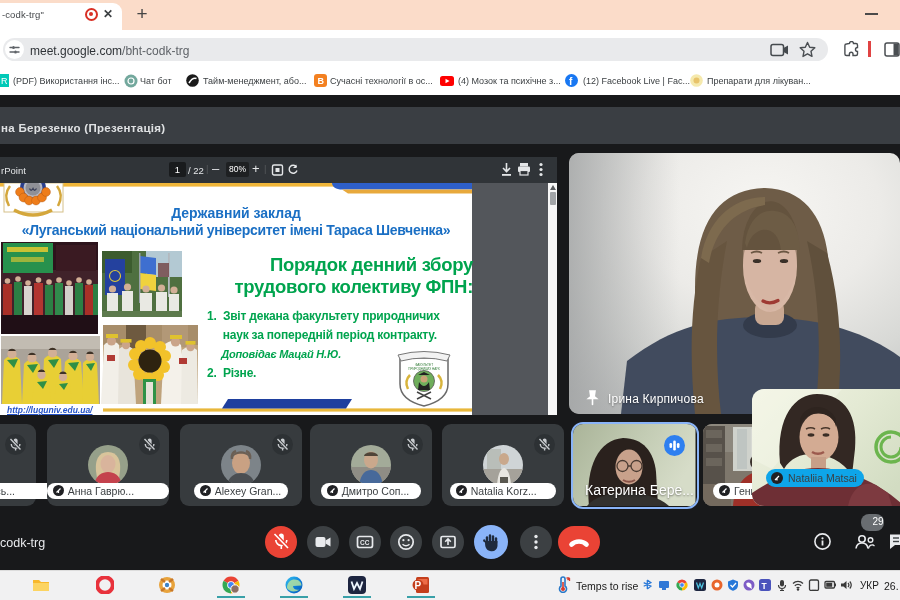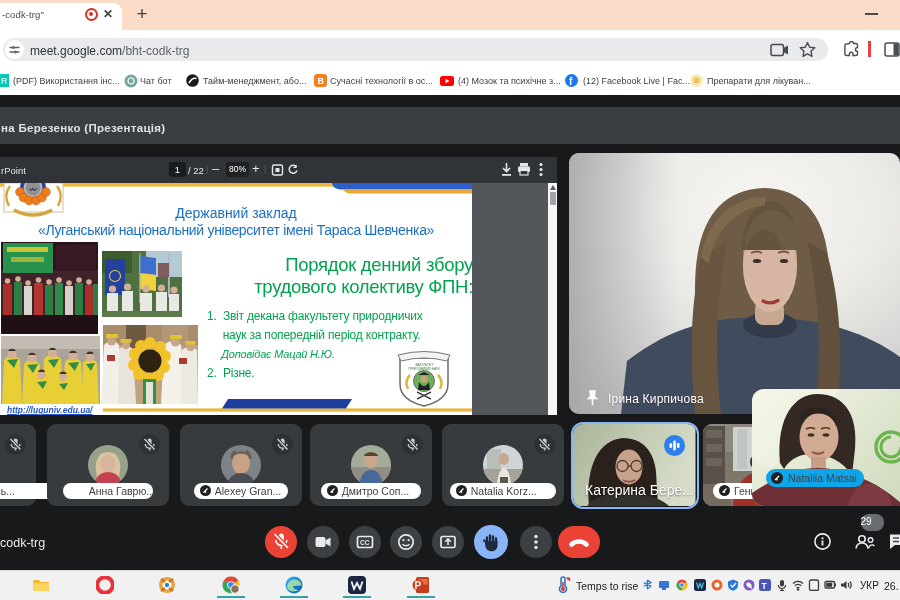--- a/index.html
+++ b/index.html
@@ -28,21 +28,21 @@
 #hdrt{left:1px;top:121.5px;font-size:11.5px;font-weight:700;color:#dfe1e3;letter-spacing:.3px}
 
 #ptool{left:0;top:157px;width:557px;height:28px;background:#303438;color:#d8dadc}
 .pt{position:absolute;font-size:9.5px;color:#e4e6e8}
 #pgbox{left:169px;top:5px;width:17px;height:15px;background:#191b1d;border-radius:2px;text-align:center;line-height:15px;font-size:9.5px;color:#fff}
 #zmbox{left:226px;top:5px;width:23px;height:15px;background:#1e2022;border-radius:2px;text-align:center;line-height:15px;font-size:8.5px;color:#fff}
 #pbody{left:0;top:183px;width:557px;height:232px;background:#53565b}
 #slide{left:0;top:183px;width:472px;height:232px;background:#fff;overflow:hidden}
 #sbar{left:548px;top:183px;width:9px;height:232px;background:#f7f7f7}
 #sthumb{left:549.5px;top:192px;width:6px;height:13px;background:#a2a5a8;border-radius:1px}
-.sltx{position:absolute;font-weight:normal;color:#1a6fc4}
+.sltx{position:absolute;font-weight:bold;color:#1a6fc4}
 .grn{color:#00a44e}
 
 .tile{position:absolute;top:424px;width:122.5px;height:82px;background:#373b3e;border-radius:9px}
 .pillname{position:absolute;bottom:7.5px;left:50%;transform:translateX(-50%);height:15.5px;background:#fff;border-radius:8px;display:flex;align-items:center;white-space:nowrap;font-size:10.5px;color:#3c4043;font-weight:500}
 .micoff{position:absolute;top:10px;right:9.5px;width:21px;height:21px;background:#2d3134;border-radius:50%}
 
 .btn{position:absolute;top:525.5px;width:32px;height:32px;border-radius:50%;background:#3c4043}
 #brand{left:0;top:536px;font-size:12.5px;font-weight:400;color:#e8eaed}
 
 #task{left:0;top:570px;width:900px;height:30px;background:#f1f1f2;border-top:1px solid #dcdcdc}
@@ -449,21 +449,21 @@
         </g>
       </svg>
     <div class="micoff"><svg width="21" height="21">
           <g stroke="#c8cbce" stroke-width="1.4" fill="none">
             <rect x="8.6" y="4.5" width="4" height="7.5" rx="2" fill="#c8cbce" stroke="none"></rect>
             <path d="M6.3 10 a4.3 4.3 0 0 0 8.6 0 M10.6 14.5 V16.5"></path>
             <line x1="5.5" y1="5" x2="15.5" y2="15.5" stroke="#2d3134" stroke-width="3"></line>
             <line x1="5.5" y1="5" x2="15.5" y2="15.5"></line>
           </g>
         </svg></div>
-    <div class="pillname" style="width:90px;padding-left:22px"><svg width="11" height="11" style="margin-right:4px">
+    <div class="pillname" style="width:122px;padding-left:6px"><svg width="11" height="11" style="margin-right:4px">
           <circle cx="5.5" cy="5.5" r="5.5" fill="#202124"></circle>
           <path d="M3.5 7.5 L7.5 3.5 M5.5 8 V6" stroke="#fff" stroke-width="1.2"></path>
         </svg>Анна Гаврю...</div>
   </div>
   <div class="tile" style="left:179.5px">
     <svg class="ab" style="left:41px;top:21px" width="40" height="40">
         <g clip-path="url(#c1)">
           <rect width="40" height="40" fill="#7d8489"></rect>
           <ellipse cx="20" cy="18" rx="9" ry="11" fill="#c9a183"></ellipse>
           <path d="M11 14 C12 7 28 7 29 14 L28 10 C24 5 16 5 12 10Z" fill="#6b5f54"></path>
@@ -686,21 +686,21 @@
       <circle cx="8.5" cy="8.5" r="7.6" fill="none" stroke="#e8eaed" stroke-width="1.6"></circle>
       <rect x="7.6" y="7.5" width="1.8" height="5" fill="#e8eaed"></rect>
       <circle cx="8.5" cy="5.3" r="1.1" fill="#e8eaed"></circle>
     </svg>
   <svg class="ab" style="left:853px;top:533px" width="24" height="17">
       <circle cx="9" cy="6" r="3.2" fill="none" stroke="#e8eaed" stroke-width="1.6"></circle>
       <path d="M3 15.5 C3.5 11.5 6 10 9 10 C12 10 14.5 11.5 15 15.5" fill="none" stroke="#e8eaed" stroke-width="1.6"></path>
       <circle cx="17.5" cy="7" r="2.3" fill="none" stroke="#e8eaed" stroke-width="1.4"></circle>
       <path d="M15.5 15.5 C16 12.5 18.5 11.5 20 12 L21.5 13" fill="none" stroke="#e8eaed" stroke-width="1.4"></path>
     </svg>
-  <div class="ab" style="left:860.5px;top:514px;width:23px;height:16.5px;background:#696d71;border-radius:8px;color:#fff;font-size:10px;text-align:left;line-height:16.5px">29</div>
+  <div class="ab" style="left:860.5px;top:514px;width:23px;height:16.5px;background:#696d71;border-radius:8px;color:#fff;font-size:10px;text-align:right;line-height:16.5px">29</div>
   <svg class="ab" style="left:889px;top:533px" width="11" height="17">
       <path d="M1 1.5 H18 V12 H6 L1 16Z" fill="#e8eaed"></path>
       <line x1="4" y1="5" x2="10" y2="5" stroke="#3c4043" stroke-width="1.4"></line>
       <line x1="4" y1="8.5" x2="10" y2="8.5" stroke="#3c4043" stroke-width="1.4"></line>
     </svg>
 
   <div class="ab" id="task"></div>
   <svg class="tb" style="left:32px">
       <path d="M1 4 h6 l2 2 h8 v9 h-16Z" fill="#f8b82c"></path>
       <path d="M1 7 h16 v8 h-16Z" fill="#fcd462"></path>

